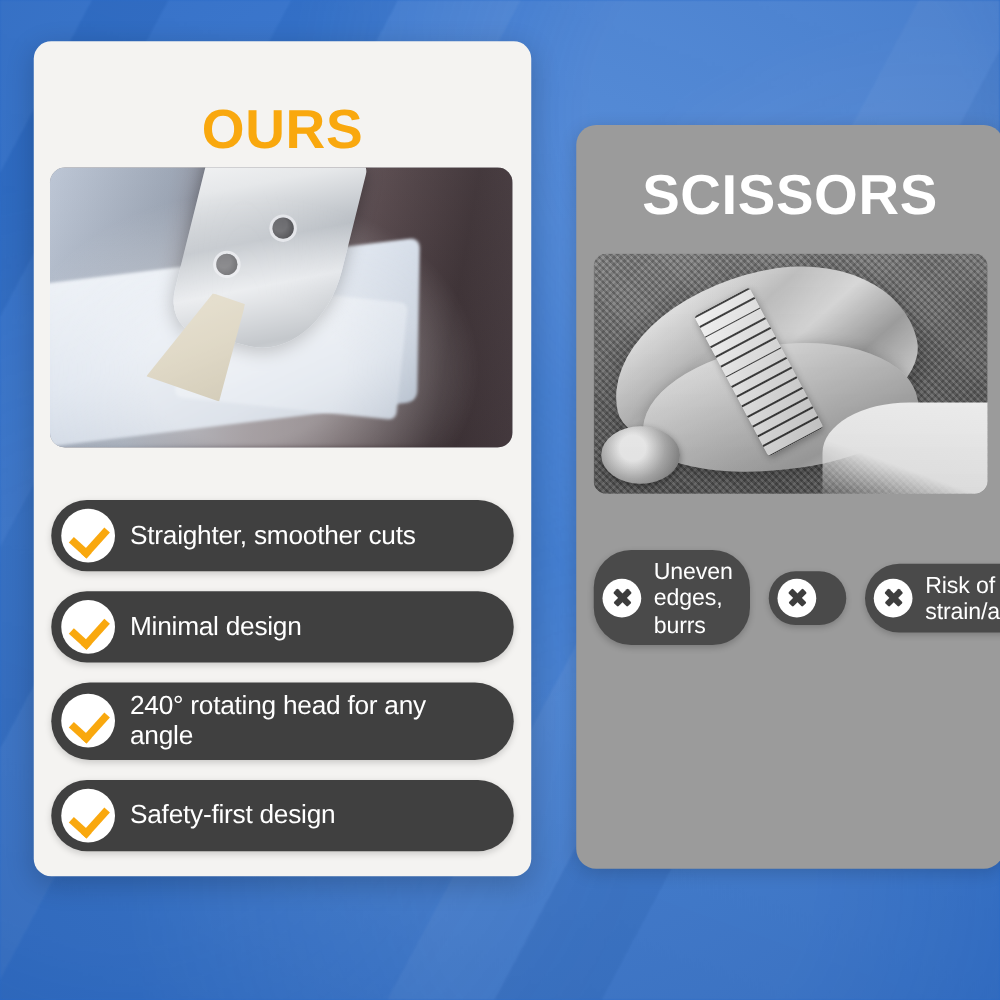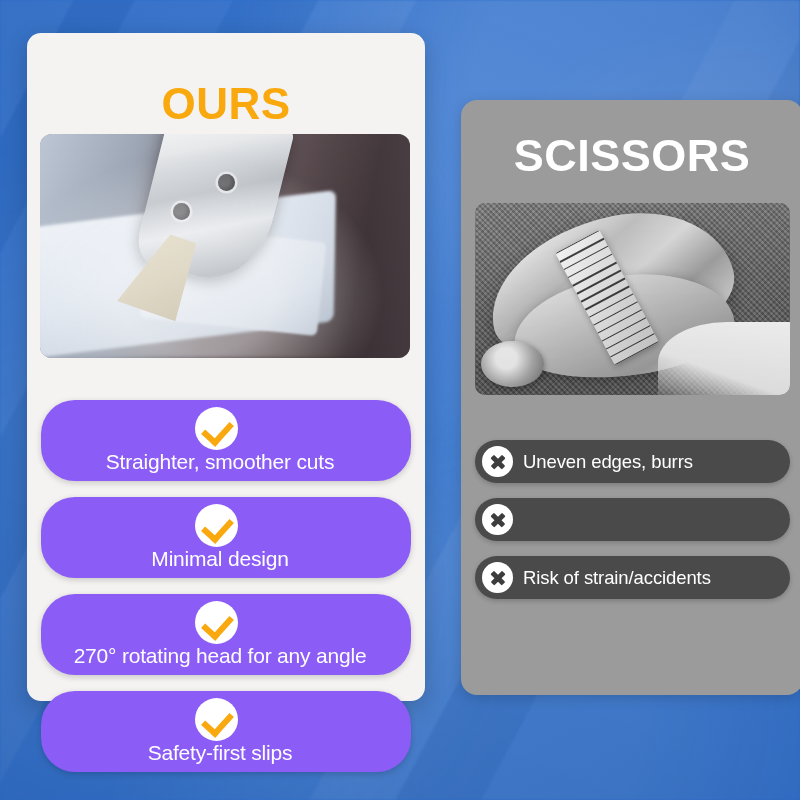--- a/index.html
+++ b/index.html
@@ -106,21 +106,21 @@
     border-radius:50% 0 0 0;
   }
   #scissors-photo .sc-grade {
     position:absolute; inset:0;
     background:linear-gradient(180deg, rgba(255,255,255,.05), rgba(0,0,0,.12));
     filter:blur(.4px);
   }
   #scissors-list {
     position:absolute; left:14px; top:340px;
     width:315px;
-    display:flex; flex-direction:column; gap:15px;
+    display:flex; flex-direction:row; gap:15px;align-items:center;
   }
   .con-pill {
     display:flex; align-items:center;
     background:#4a4a4a; border-radius:30px;
     padding:6px 14px 6px 7px; min-height:40px;
     box-shadow:0 2px 5px rgba(0,0,0,.2);
   }
   .x-badge {
     flex:0 0 auto; width:31px; height:31px; border-radius:50%;
     background:#ffffff; position:relative; margin-right:10px;
@@ -207,24 +207,23 @@
       rgba(255,255,255,.42) 0 26%, rgba(255,255,255,0) 62%);
     filter:blur(2px);
   }
   #ours-list {
     position:absolute; left:14px; top:367px;
     width:370px;
     display:flex; flex-direction:column; gap:16px;
   }
   .pro-pill {
     display:flex; align-items:center;
-    background:#8b5cf6; border-radius:34px;
+    background:#404040; border-radius:34px;
     padding:7px 16px 7px 8px; min-height:52px;
     box-shadow:0 2px 6px rgba(0,0,0,.18);
-    flex-direction:column;
   }
   .check-badge {
     flex:0 0 auto; width:43px; height:43px; border-radius:50%;
     background:#ffffff; position:relative; margin-right:12px;
   }
   .check-badge::after {
     content:""; position:absolute;
     left:13px; top:9px;
     width:13px; height:22px;
     border-right:6.5px solid #f9a80e;
@@ -293,23 +292,23 @@
       <li class="pro-pill">
         <span class="check-badge"></span>
         <span class="pro-text">Straighter, smoother cuts</span>
       </li>
       <li class="pro-pill">
         <span class="check-badge"></span>
         <span class="pro-text">Minimal design</span>
       </li>
       <li class="pro-pill">
         <span class="check-badge"></span>
-        <span class="pro-text">270° rotating head for any angle</span>
+        <span class="pro-text">240° rotating head for any angle</span>
       </li>
       <li class="pro-pill">
         <span class="check-badge"></span>
-        <span class="pro-text">Safety-first slips</span>
+        <span class="pro-text">Safety-first design</span>
       </li>
     </ul>
 
   </section>
 
 </div>
 
 </body></html>

